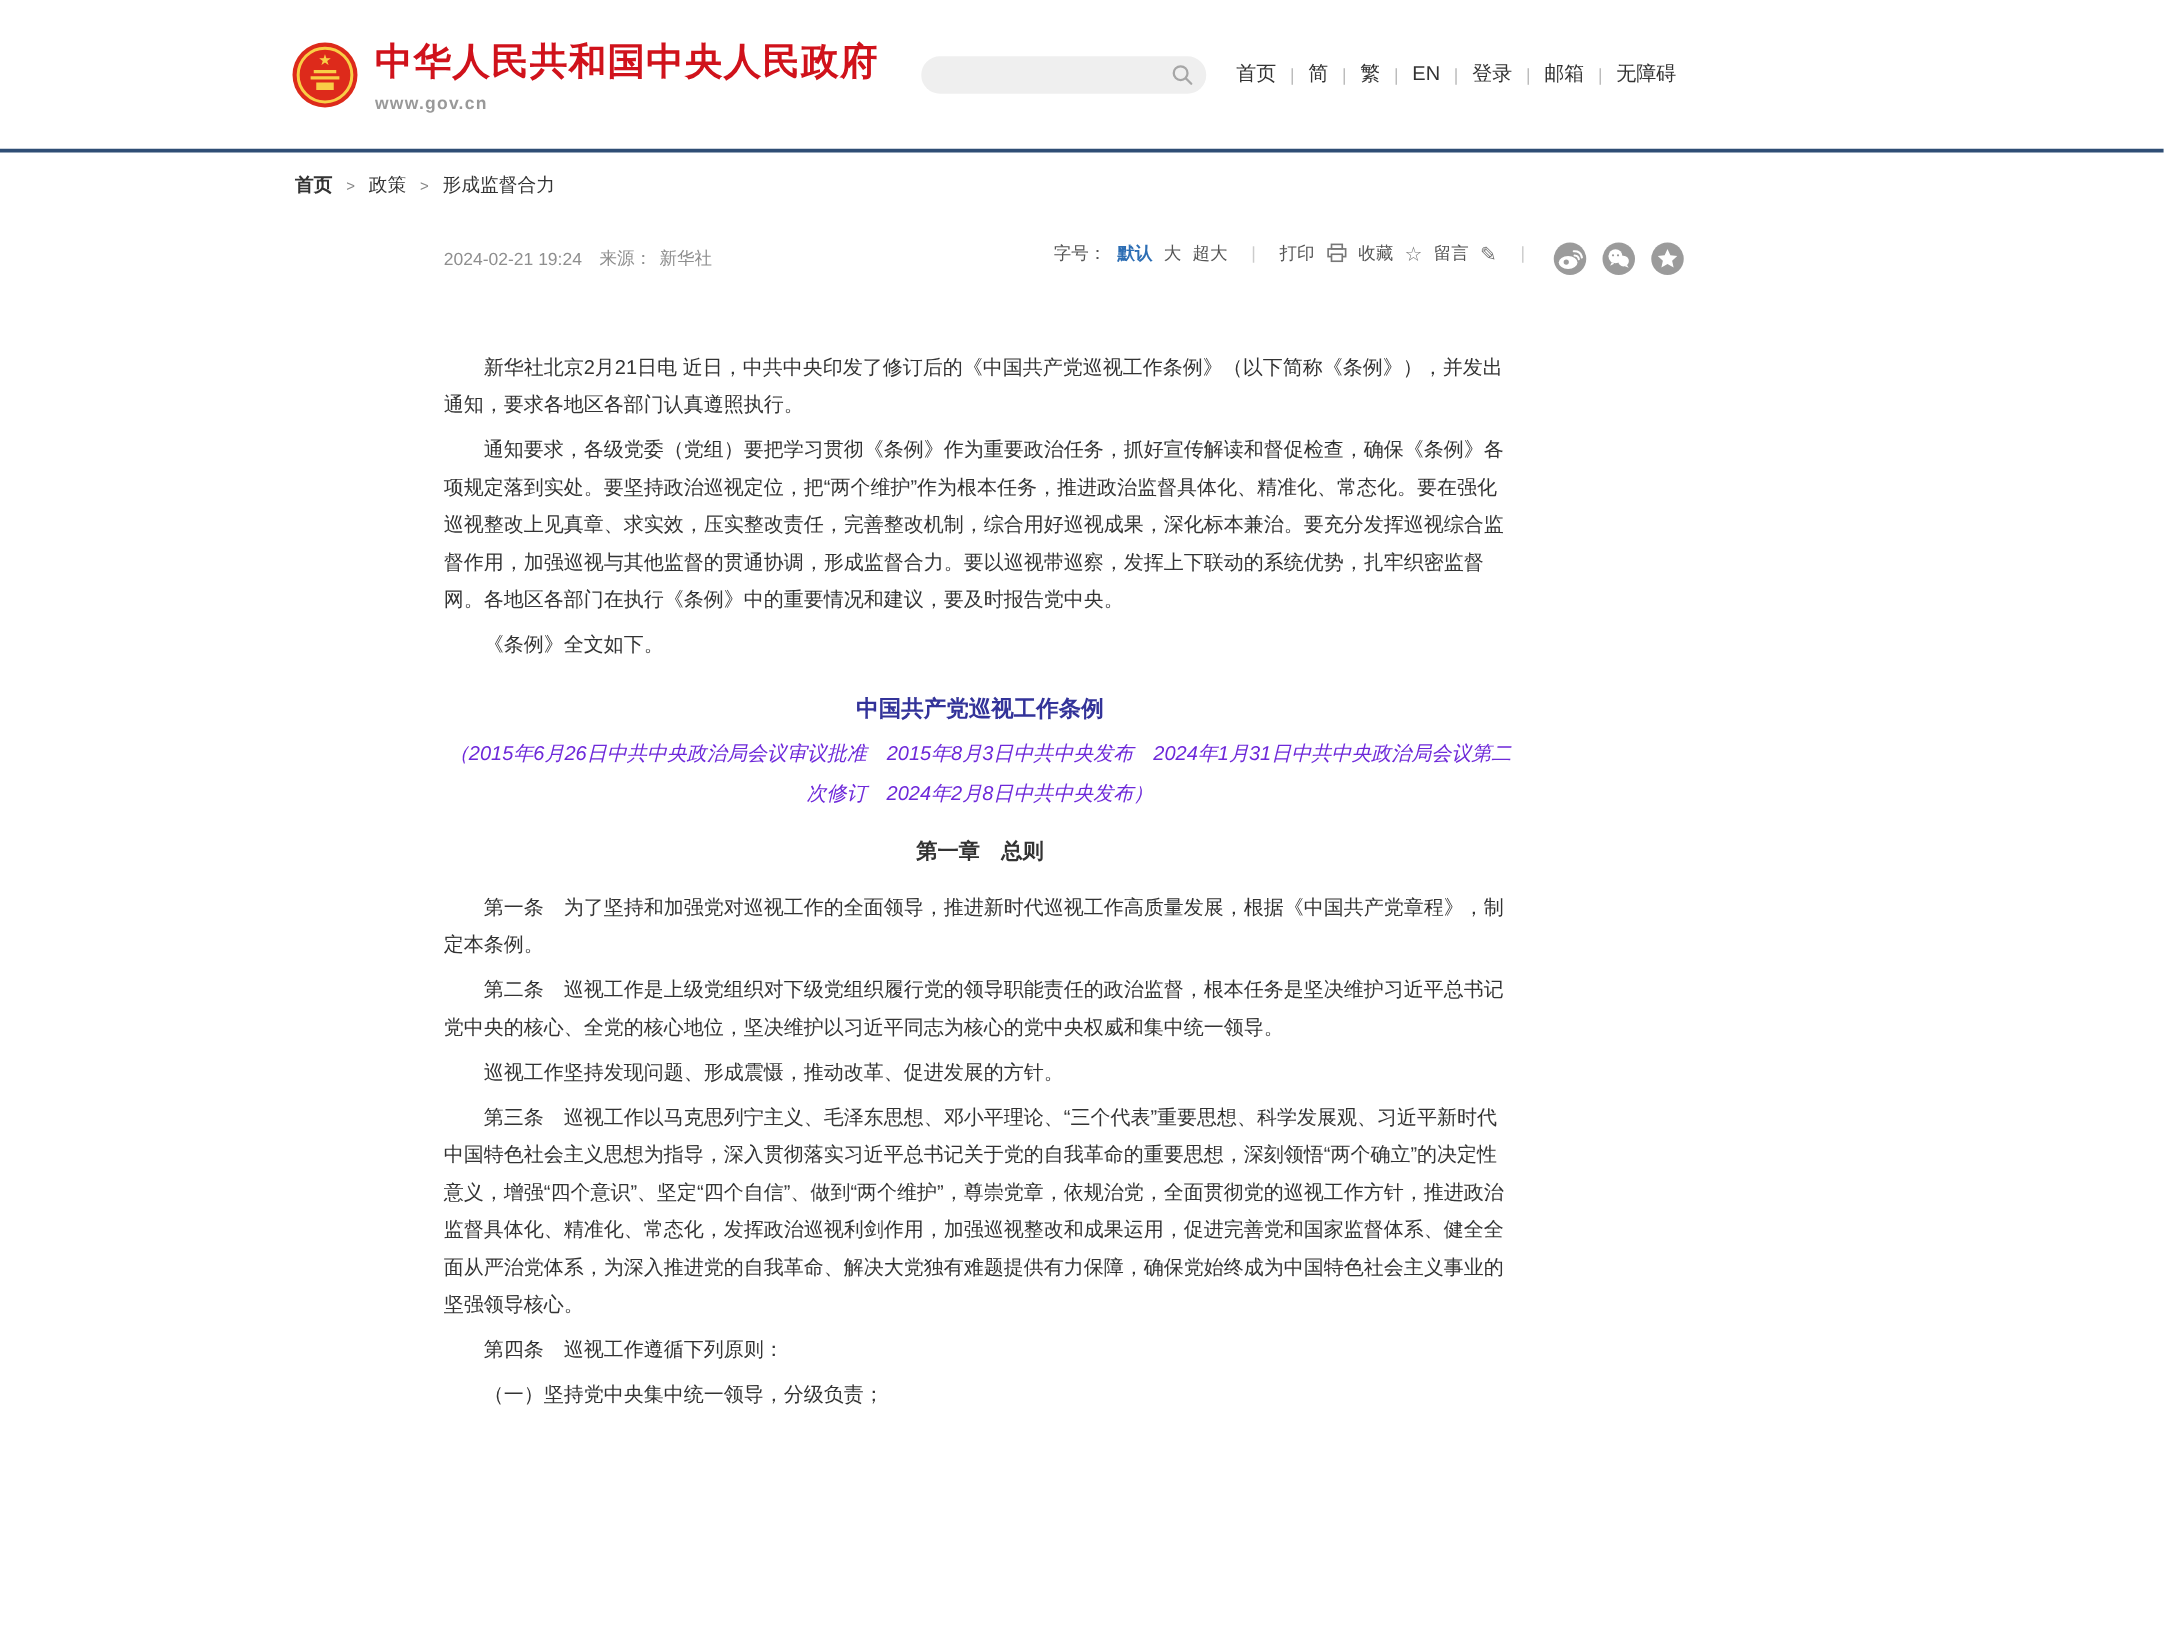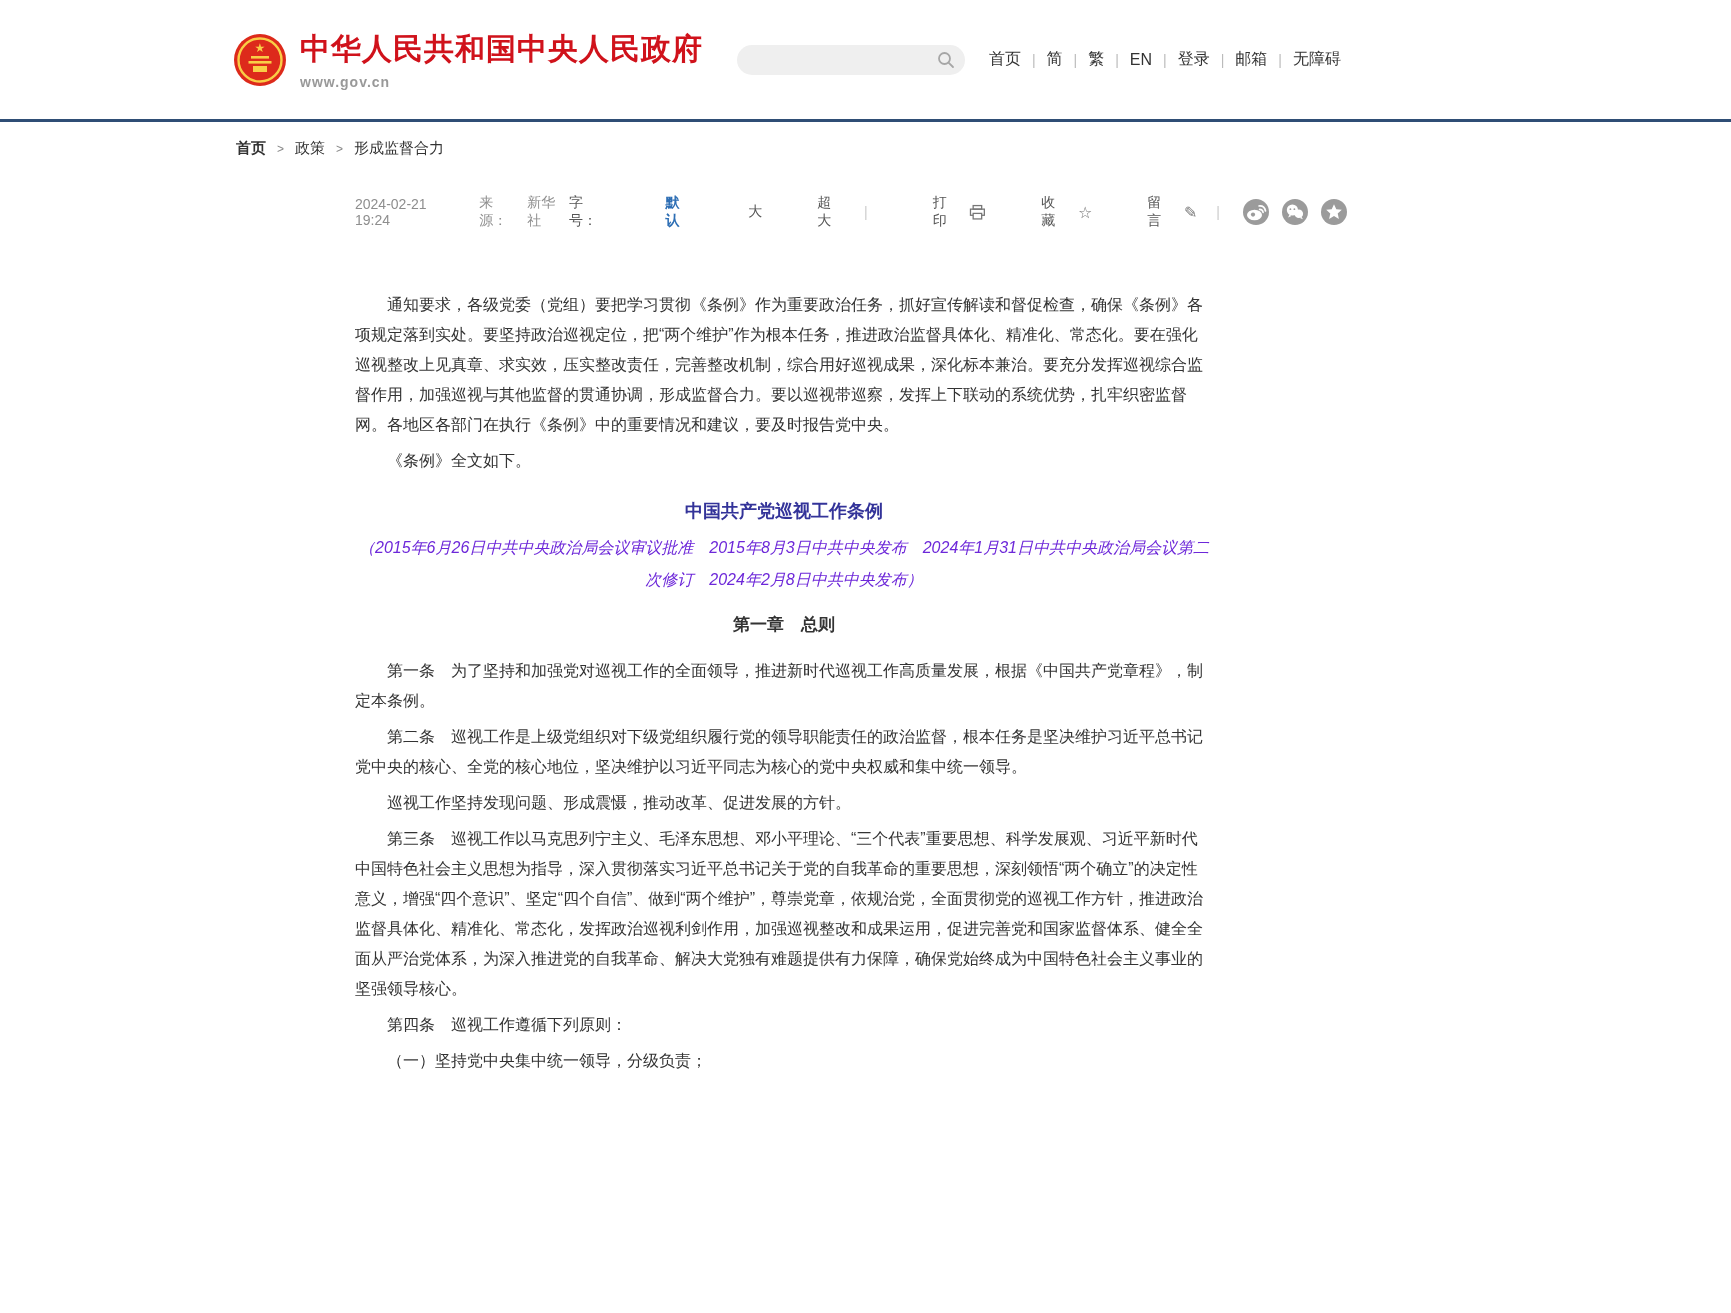--- a/index.html
+++ b/index.html
@@ -32,22 +32,22 @@
   .breadcrumb .bsep { color:#888; font-size:12px; }
 
   
   .article { width:858px; margin-left:355px; }
   .article-title { padding-top:58px; text-align:center; font-size:31px;
     font-weight:bold; color:#3d3d3d; line-height:40px; }
   .meta { margin-top:36px; width:992px; display:flex; align-items:center;
     font-size:14px; color:#8e8e8e; }
   .meta .m-date { margin-right:14px; }
   .meta .m-srclabel { margin-right:6px; }
-  .meta-right { margin-left:auto; display:flex; align-items:center; gap:9px; color:#555; }
-  .meta-right a { color:#555; text-decoration:none; cursor:pointer;margin-left:46px; }
+  .meta-right { margin-left:auto; display:flex; align-items:flex-start; gap:9px; color:#555; }
+  .meta-right a { color:#555; text-decoration:none; cursor:pointer; }
   .meta-right a.fs-default { color:#2d6eb4; font-weight:bold; }
   .meta-right .pipe { color:#ccc; margin:0 10px; }
   .meta-right .glyph { color:#777; font-size:16px; cursor:pointer; }
   .picon { width:17px; height:17px; display:block; cursor:pointer; }
   .circle { width:26px; height:26px; border-radius:50%; background:#9b9b9b;
     display:flex; align-items:center; justify-content:center; cursor:pointer; margin-left:4px; }
   .circle svg { width:26px; height:26px; display:block; }
 
   
   .article-body { margin-top:60px; font-size:16px; line-height:30px; color:#333; }
@@ -156,20 +156,21 @@
       </span>
       <span class="circle">
         <svg viewBox="0 0 26 26">
           <path d="M13 5.2 L15.3 10.2 20.8 10.8 16.7 14.5 17.9 19.9 13 17.1 8.1 19.9 9.3 14.5 5.2 10.8 10.7 10.2 Z" fill="#fff"></path>
         </svg>
       </span>
     </div>
   </div>
 
   <div class="article-body">
+    <p>新华社北京2月21日电  近日，中共中央印发了修订后的《中国共产党巡视工作条例》（以下简称《条例》），并发出通知，要求各地区各部门认真遵照执行。</p>
     <p>通知要求，各级党委（党组）要把学习贯彻《条例》作为重要政治任务，抓好宣传解读和督促检查，确保《条例》各项规定落到实处。要坚持政治巡视定位，把“两个维护”作为根本任务，推进政治监督具体化、精准化、常态化。要在强化巡视整改上见真章、求实效，压实整改责任，完善整改机制，综合用好巡视成果，深化标本兼治。要充分发挥巡视综合监督作用，加强巡视与其他监督的贯通协调，形成监督合力。要以巡视带巡察，发挥上下联动的系统优势，扎牢织密监督网。各地区各部门在执行《条例》中的重要情况和建议，要及时报告党中央。</p>
     <p>《条例》全文如下。</p>
 
     <h2 class="doc-title">中国共产党巡视工作条例</h2>
     <p class="doc-revision">（2015年6月26日中共中央政治局会议审议批准　2015年8月3日中共中央发布　2024年1月31日中共中央政治局会议第二次修订　2024年2月8日中共中央发布）</p>
     <h3 class="chapter">第一章　总则</h3>
 
     <p>第一条　为了坚持和加强党对巡视工作的全面领导，推进新时代巡视工作高质量发展，根据《中国共产党章程》，制定本条例。</p>
     <p>第二条　巡视工作是上级党组织对下级党组织履行党的领导职能责任的政治监督，根本任务是坚决维护习近平总书记党中央的核心、全党的核心地位，坚决维护以习近平同志为核心的党中央权威和集中统一领导。</p>
     <p>巡视工作坚持发现问题、形成震慑，推动改革、促进发展的方针。</p>

